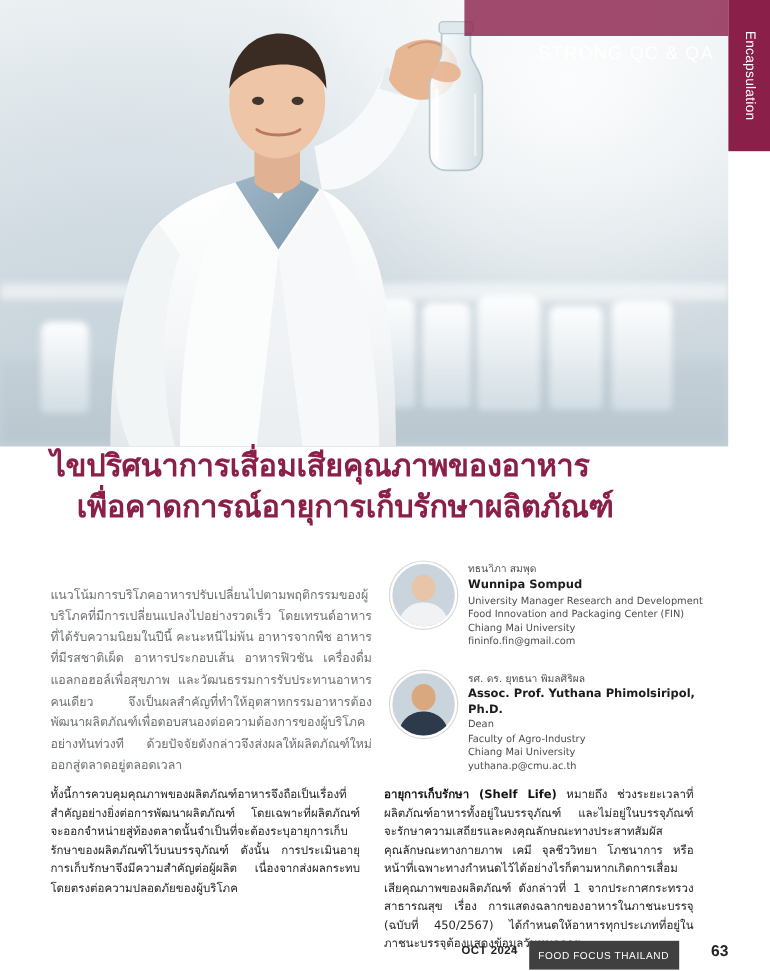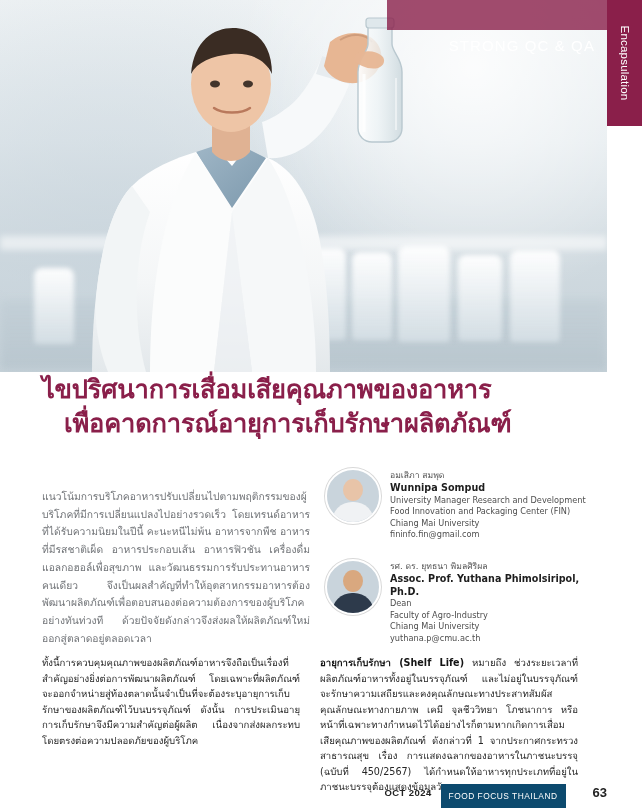--- a/index.html
+++ b/index.html
@@ -248,21 +248,21 @@
     font-size: 9.5px;
     font-weight: bold;
     color: #222222;
     letter-spacing: 0.4px;
     padding: 0 9px 0 0;
     display: flex;
     align-items: center;
     font-family: "Liberation Sans", sans-serif;
   }
   .footer-mag {
-    background: #0c4a6e;
+    background: #404040;
     color: #ffffff;
     font-size: 8.4px;
     letter-spacing: 0.5px;
     padding: 12px 8px;
     display: flex;
     align-items: center;
     font-family: "Liberation Sans", sans-serif;
   }
   .footer-page {
     font-size: 13px;
@@ -368,21 +368,21 @@
   <div class="intro">แนวโน้มการบริโภคอาหารปรับเปลี่ยนไปตามพฤติกรรมของผู้บริโภคที่มีการเปลี่ยนแปลงไปอย่างรวดเร็ว โดยเทรนด์อาหารที่ได้รับความนิยมในปีนี้ คะนะหนีไม่พ้น อาหารจากพืช อาหารที่มีรสชาติเผ็ด อาหารประกอบเส้น อาหารฟิวชัน เครื่องดื่มแอลกอฮอล์เพื่อสุขภาพ และวัฒนธรรมการรับประทานอาหารคนเดียว จึงเป็นผลสำคัญที่ทำให้อุตสาหกรรมอาหารต้องพัฒนาผลิตภัณฑ์เพื่อตอบสนองต่อความต้องการของผู้บริโภคอย่างทันท่วงที ด้วยปัจจัยดังกล่าวจึงส่งผลให้ผลิตภัณฑ์ใหม่ออกสู่ตลาดอยู่ตลอดเวลา</div>
 
   <div class="authors">
 
     <div class="author">
       <div class="photo">
         <div class="head" style="background:#e8c4a8"></div>
         <div class="body" style="background:#f0f2f4"></div>
       </div>
       <div class="info">
-        <div class="athai">อมเสิภา สมพุด</div>
+        <div class="athai">ทธนาิภา สมพุด</div>
         <div class="aname">Wunnipa Sompud</div>
         <div class="arole">University Manager Research and Development</div>
         <div class="arole">Food Innovation and Packaging Center (FIN)</div>
         <div class="arole">Chiang Mai University</div>
         <div class="aemail">fininfo.fin@gmail.com</div>
       </div>
     </div>
 
     <div class="author">
       <div class="photo">

